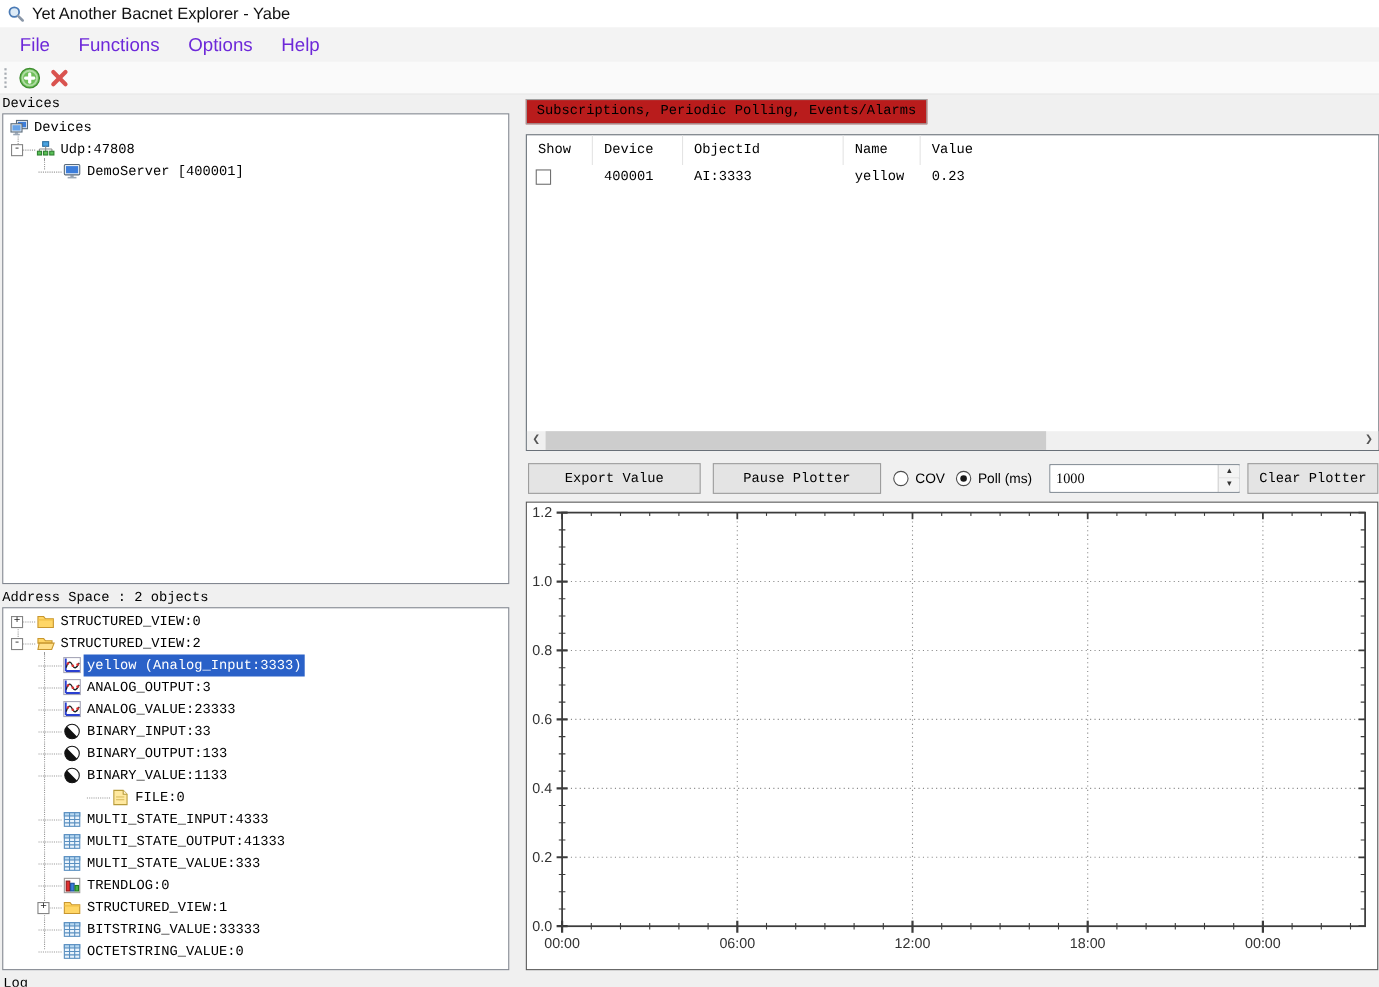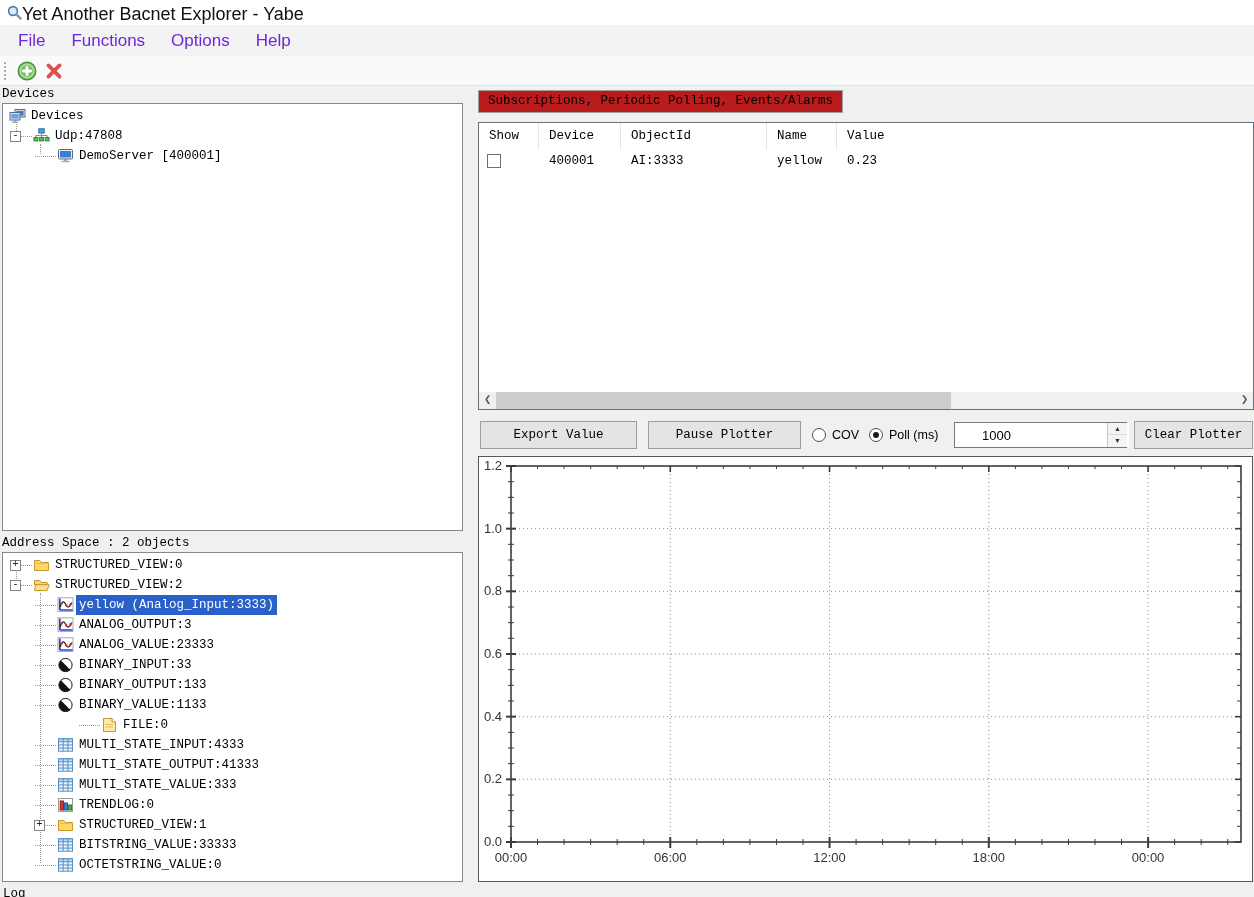--- a/index.html
+++ b/index.html
@@ -3,21 +3,21 @@
 <meta charset="utf-8">
 <style>
   * { margin:0; padding:0; box-sizing:border-box; }
   html,body { width:1254px; height:897px; overflow:hidden; }
   body { background:#f0f0f0; font-family:"Liberation Sans", sans-serif; position:relative; }
   .mono { font-family:"Liberation Mono","DejaVu Sans Mono",monospace; }
 
   
   .titlebar { position:absolute; left:0; top:0; width:1254px; height:25px; background:#ffffff; }
   .titlebar .app-ico { position:absolute; left:6px; top:4px; width:17px; height:17px; }
-  .titlebar .title-text { position:absolute; left:22px; top:4px; font-size:18px; color:#111; }
+  .titlebar .title-text { position:absolute; left:29px; top:4px; font-size:15px; color:#111; }
   .menubar { position:absolute; left:0; top:25px; width:1254px; height:31px; background:#f3f3f3; }
   .menu-item { display:inline-block; padding:6px 13px 0 13px; height:31px; font-size:17px; color:#6d28d9; cursor:default; }
   .menu-item:first-child { margin-left:5px; }
   .toolbar { position:absolute; left:0; top:56px; width:1254px; height:30px; background:#fafafa; border-bottom:1px solid #e3e3e3; }
   .tb-grip { position:absolute; left:4px; top:6px; height:18px; width:0; border-left:2px dotted #a8adb3; }
   .tb-btn { position:absolute; top:5px; width:20px; height:20px; }
   .tb-btn svg { width:100%; height:100%; }
 
   
   .panel-label { position:absolute; left:2px; font-size:12.5px; color:#000; }
@@ -43,21 +43,21 @@
   .hscroll { position:absolute; left:0; bottom:0; width:100%; height:17px; background:#f0f0f0; }
   .hs-arrow { position:absolute; top:0; width:17px; height:17px; text-align:center; line-height:16px; font-size:12px; color:#555; }
   .hs-thumb { position:absolute; left:17px; top:0; height:17px; background:#cdcdcd; }
 
   .win-btn { position:absolute; top:421px; height:28px; background:#e4e4e4; border:1px solid #9d9d9d; font-size:12.5px; color:#000; text-align:center; font-family:"Liberation Mono","DejaVu Sans Mono",monospace; }
   .radio { position:absolute; top:428px; width:14px; height:14px; border:1px solid #4d4d4d; border-radius:50%; background:#fff; }
   .radio .dot { position:absolute; left:3px; top:3px; width:6px; height:6px; border-radius:50%; background:#1a1a1a; display:none; }
   .radio.checked .dot { display:block; }
   .radio-label { position:absolute; top:428px; font-size:12.5px; color:#000; }
   .num-wrap { position:absolute; left:954px; top:422px; width:173px; height:26px; background:#fff; border:1px solid #707a84; }
-  .num-wrap input { position:absolute; left:0; top:0; width:152px; height:24px; border:none; outline:none; font-size:13px; padding:0 5px; font-family:Liberation Sans, sans-serif;margin-left:22px; }
+  .num-wrap input { position:absolute; left:0; top:0; width:152px; height:24px; border:none; outline:none; font-size:13px; padding:0 5px; font-family:Liberation Serif, serif; }
   .spinner { position:absolute; right:0; top:0; width:19px; height:24px; border-left:1px solid #c8c8c8; }
   .spin-btn { position:absolute; left:0; width:19px; height:12px; font-size:7px; line-height:11px; text-align:center; color:#333; background:#f4f4f4; }
   .spin-up { top:0; border-bottom:1px solid #dcdcdc; }
   .spin-down { bottom:0; }
 
   .chart-panel { position:absolute; left:478px; top:456px; width:775px; height:426px; background:#fff; border:1px solid #585858; }
   .chart-panel svg { position:absolute; left:0; top:0; }
 
   .log-label { position:absolute; left:3px; top:887px; font-size:12.5px; color:#000; }
 </style>

